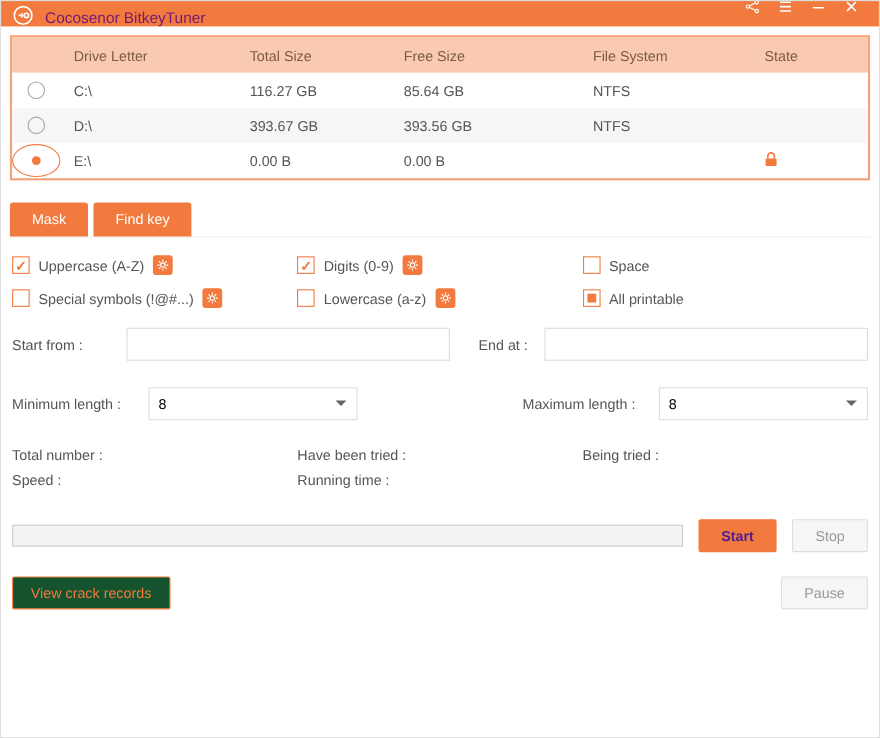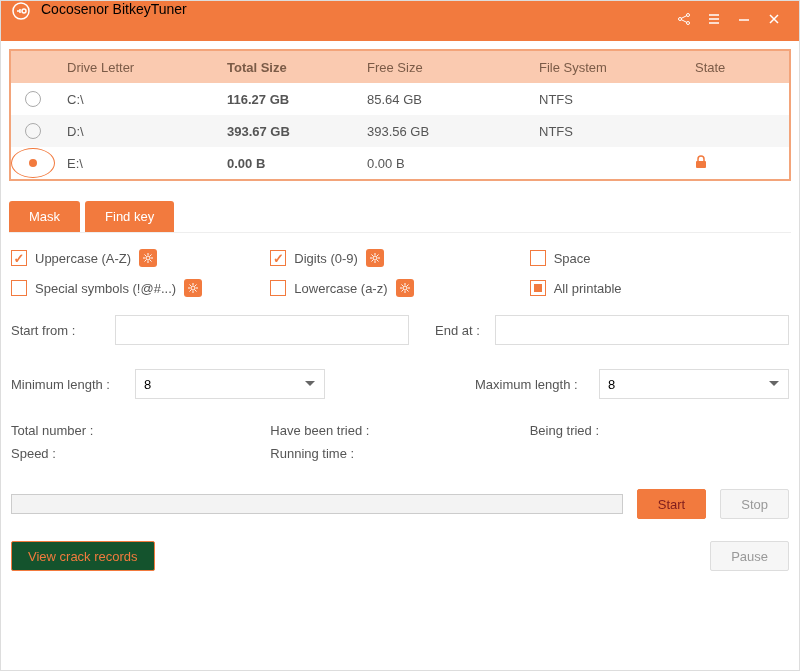--- a/index.html
+++ b/index.html
@@ -1,27 +1,27 @@
 <!DOCTYPE html>
 <html><head>
 <meta charset="utf-8">
 <style>
 * { box-sizing: border-box; margin: 0; padding: 0; font-family: 'Segoe UI', Arial, sans-serif; }
 body { width: 800px; height: 671px; background: #fff; overflow: hidden; border: 1px solid #ddd; }
-.titlebar { height: 40px; background: #f27a3e; display: flex; align-items: flex-start; padding: 0 10px; color: #000000; }
+.titlebar { height: 23px; background: #f27a3e; display: flex; align-items: flex-end; padding: 0 10px; color: #701a75; }
 .titlebar .logo { width: 20px; height: 20px; margin-right: 10px; }
 .titlebar .title { font-size: 14px; flex: 1; }
 .titlebar .tb-btn { width: 30px; height: 36px; display: flex; align-items: center; justify-content: center; cursor: pointer; }
 .titlebar .tb-btn svg { stroke: #fff; fill: none; }
 .content { padding: 8px; }
 .drive-box { border: 2px solid #f3a47a; }
 .drive-head { display: flex; background: #facab0; color: #7b5b47; font-size: 13px; height: 32px; align-items: center; }
 .col-radio { width: 44px; }
 .col-letter { width: 172px; padding-left: 12px; }
-.col-total { width: 140px; font-weight: bold; }
+.col-total { width: 140px; }
 .col-free { width: 172px; }
 .col-fs { width: 156px; }
 .col-state { width: 74px; text-align: left; }
 .drive-row { display: flex; height: 32px; align-items: center; font-size: 13px; color: #555; }
 .drive-row.alt { background: #f6f6f6; }
 .radio { width: 16px; height: 16px; border: 1px solid #aaa; border-radius: 50%; margin: 0 auto; display: flex; align-items: center; justify-content: center; }
 .radio.sel { border-color: #f27a3e; }
 .radio.sel::after { content: ''; width: 8px; height: 8px; background: #f27a3e; border-radius: 50%; }
 .lock-icon svg { fill: #f27a3e; }
 .tabs { display: flex; margin-top: 20px; border-bottom: 1px solid #eee; }
@@ -44,21 +44,21 @@
 .sel-wrap::after { content: ''; position: absolute; right: 10px; top: 12px; border: 5px solid transparent; border-top-color: #666; pointer-events: none; }
 .len-row { display: flex; margin: 24px 0 8px; align-items: center; font-size: 13px; color: #555; }
 .len-row .lbl { width: 124px; }
 .len-row .spacer { flex: 1; }
 .len-row .lbl3 { width: 124px; }
 .status-row { display: flex; margin-top: 24px; font-size: 13px; color: #555; }
 .status-row > div { flex: 1; }
 .progress-row { display: flex; align-items: center; margin-top: 28px; gap: 14px; }
 .progress { flex: 1; height: 20px; border: 1px solid #ccc; background: #f3f3f3; }
 .btn { height: 30px; padding: 0 20px; font-size: 13px; border: 1px solid #ddd; background: #f6f6f6; color: #999; cursor: pointer; border-radius: 2px; }
-.btn.primary { background: #f27a3e; color: #7f1d1d; border-color: #f27a3e; }
+.btn.primary { background: #f27a3e; color: #4c1d95; border-color: #f27a3e; font-weight: bold; }
 .bottom-row { display: flex; margin-top: 22px; align-items: center; }
 .btn.outline { background: #14532d; color: #f27a3e; border: 1px solid #f27a3e; padding: 0 16px; height: 30px; }
 .bottom-row .spacer { flex: 1; }
 </style>
 </head>
 <body>
 
 <div class="titlebar">
   <span class="logo">
     <svg viewBox="0 0 20 20">

